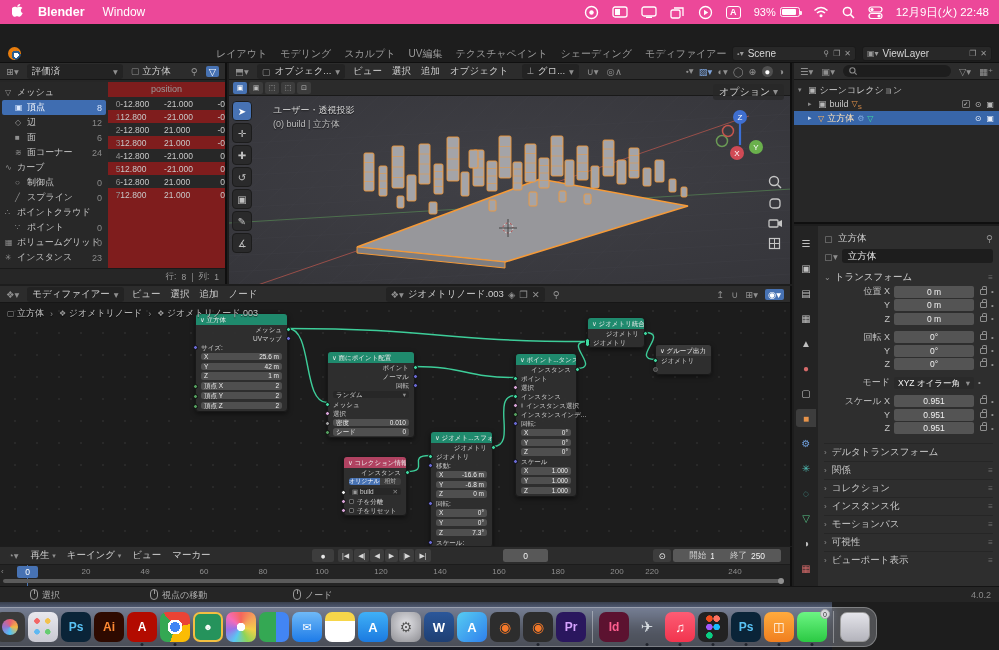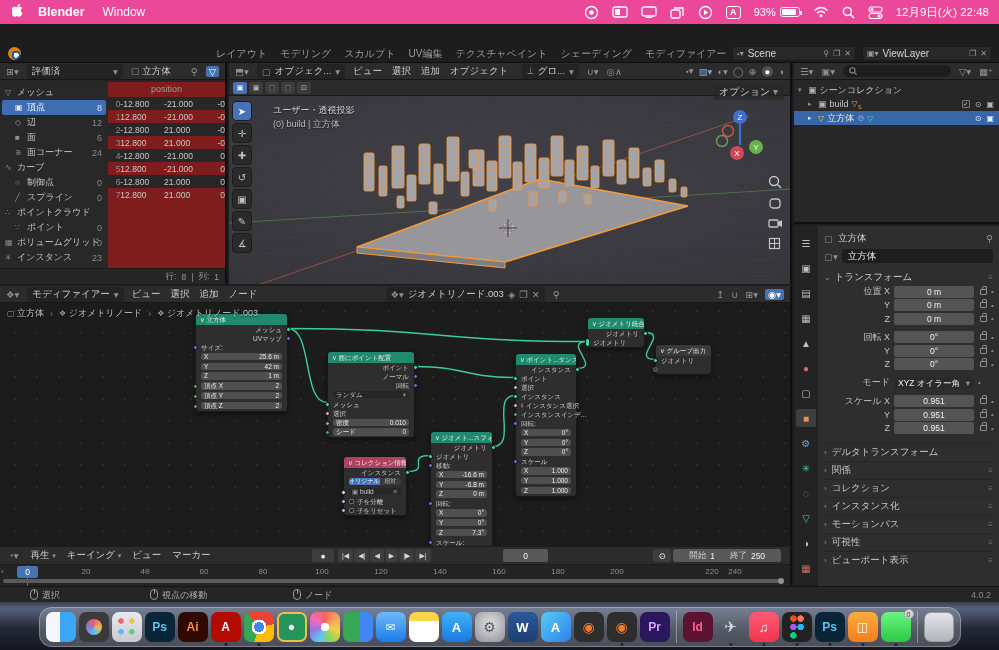--- a/index.html
+++ b/index.html
@@ -120,21 +120,21 @@
 .pr-sec .gg{margin-left:auto;color:#6f6f6f;font-size:8px}
 #pr-name{display:flex;gap:4px;align-items:center;margin:4px 0 6px 0}
 #pr-name .fld{flex:1;background:#1d1d1d;border-radius:3px;height:14px;line-height:14px;padding:0 6px;font-size:9.5px;color:#e8e8e8}
 
 #statusbar{left:0;top:586px;width:999px;height:16px;background:#252525;border-top:1px solid #141414;color:#b0b0b0;font-size:9px;z-index:20}
 .mouse{display:inline-block;width:8px;height:11px;border:1px solid #9a9a9a;border-radius:4px;position:relative;vertical-align:-2px;margin-right:4px}
 .mouse:before{content:"";position:absolute;left:3px;top:0;width:1px;height:4px;background:#9a9a9a}
 .hint{position:absolute;top:2px}
 #sb-ver{position:absolute;right:8px;top:3px;color:#8a8a8a}
 
-#desk{left:0;top:602px;width:999px;height:48px;background:linear-gradient(180deg,#39404e 0%,#55607a 14%,#232834 55%,#141720 100%)}
+#desk{left:0;top:602px;width:832px;height:48px;background:linear-gradient(180deg,#39404e 0%,#55607a 14%,#232834 55%,#141720 100%)}
 #dock{position:absolute;left:50%;transform:translateX(-50%);bottom:3px;height:40px;background:rgba(225,228,240,.26);border:1px solid rgba(255,255,255,.28);border-radius:13px;display:flex;align-items:center;gap:3px;padding:0 6px;backdrop-filter:blur(6px)}
 .dtile{width:30px;height:30px;border-radius:7px;position:relative;display:flex;align-items:center;justify-content:center;font-weight:bold;font-size:13px;color:#fff;flex:none}
 .dtile .rdot{position:absolute;bottom:-4px;left:50%;transform:translateX(-50%);width:3px;height:3px;border-radius:50%;background:#20242c}
 .dsep{width:1px;height:32px;background:rgba(255,255,255,.35);margin:0 3px;flex:none}
 .dtile[data-name="app-finder"]{background:linear-gradient(90deg,#f5f7fa 46%,#39a7f5 46%)}
 .dtile[data-name="app-adobe-cc"]{background:#3a3a3a;color:#fff;font-size:10px}
 .dtile[data-name="app-adobe-cc"]:before{content:"";width:16px;height:16px;border-radius:50%;background:conic-gradient(#e85d75,#f5b942,#4fc3f7,#9575cd,#e85d75)}
 .dtile[data-name="app-launchpad"]{background:linear-gradient(#e8e8ee,#c9c9d2);background-image:radial-gradient(circle at 30% 30%,#f26666 2.5px,transparent 3px),radial-gradient(circle at 66% 30%,#f2c14e 2.5px,transparent 3px),radial-gradient(circle at 30% 66%,#5fb8f2 2.5px,transparent 3px),radial-gradient(circle at 66% 66%,#66cc70 2.5px,transparent 3px),linear-gradient(#e8e8ee,#c9c9d2)}
 .dtile[data-name="app-photoshop"],.dtile[data-name="app-photoshop-2"]{background:#0a2438;color:#59c3f5;font-size:12px}
 .dtile[data-name="app-illustrator"]{background:#2e0a00;color:#ff8a33;font-size:12px}
@@ -918,21 +918,21 @@
           <span class="tick" data-name="ruler-tick-20" style="left: 86px;">20</span>
           <span class="tick" data-name="ruler-tick-40" style="left: 145px; font-family: Liberation Mono, monospace;">40</span>
           <span class="tick" data-name="ruler-tick-60" style="left: 204px;">60</span>
           <span class="tick" data-name="ruler-tick-80" style="left: 263px;">80</span>
           <span class="tick" data-name="ruler-tick-100" style="left: 322px;">100</span>
           <span class="tick" data-name="ruler-tick-120" style="left: 381px;">120</span>
           <span class="tick" data-name="ruler-tick-140" style="left: 440px;">140</span>
           <span class="tick" data-name="ruler-tick-160" style="left: 499px;">160</span>
           <span class="tick" data-name="ruler-tick-180" style="left: 558px;">180</span>
           <span class="tick" data-name="ruler-tick-200" style="left: 617px;">200</span>
-          <span class="tick" data-name="ruler-tick-220" style="left: 712px;">220</span>
+          <span class="tick" data-name="ruler-tick-220" style="left: 652px;">220</span>
           <span class="tick" data-name="ruler-tick-240" style="left: 735px;">240</span>
         </div>
       <div id="tl-playhead" data-name="playhead"></div>
       <div id="tl-cf" data-name="playhead-frame-badge">0</div>
       <div id="tl-scrub" data-name="timeline-scrollbar"></div>
     </div>
   </div>
 
   <div id="outliner" class="abs" data-name="outliner-editor">
     <div class="ehead" data-name="outliner-header">

